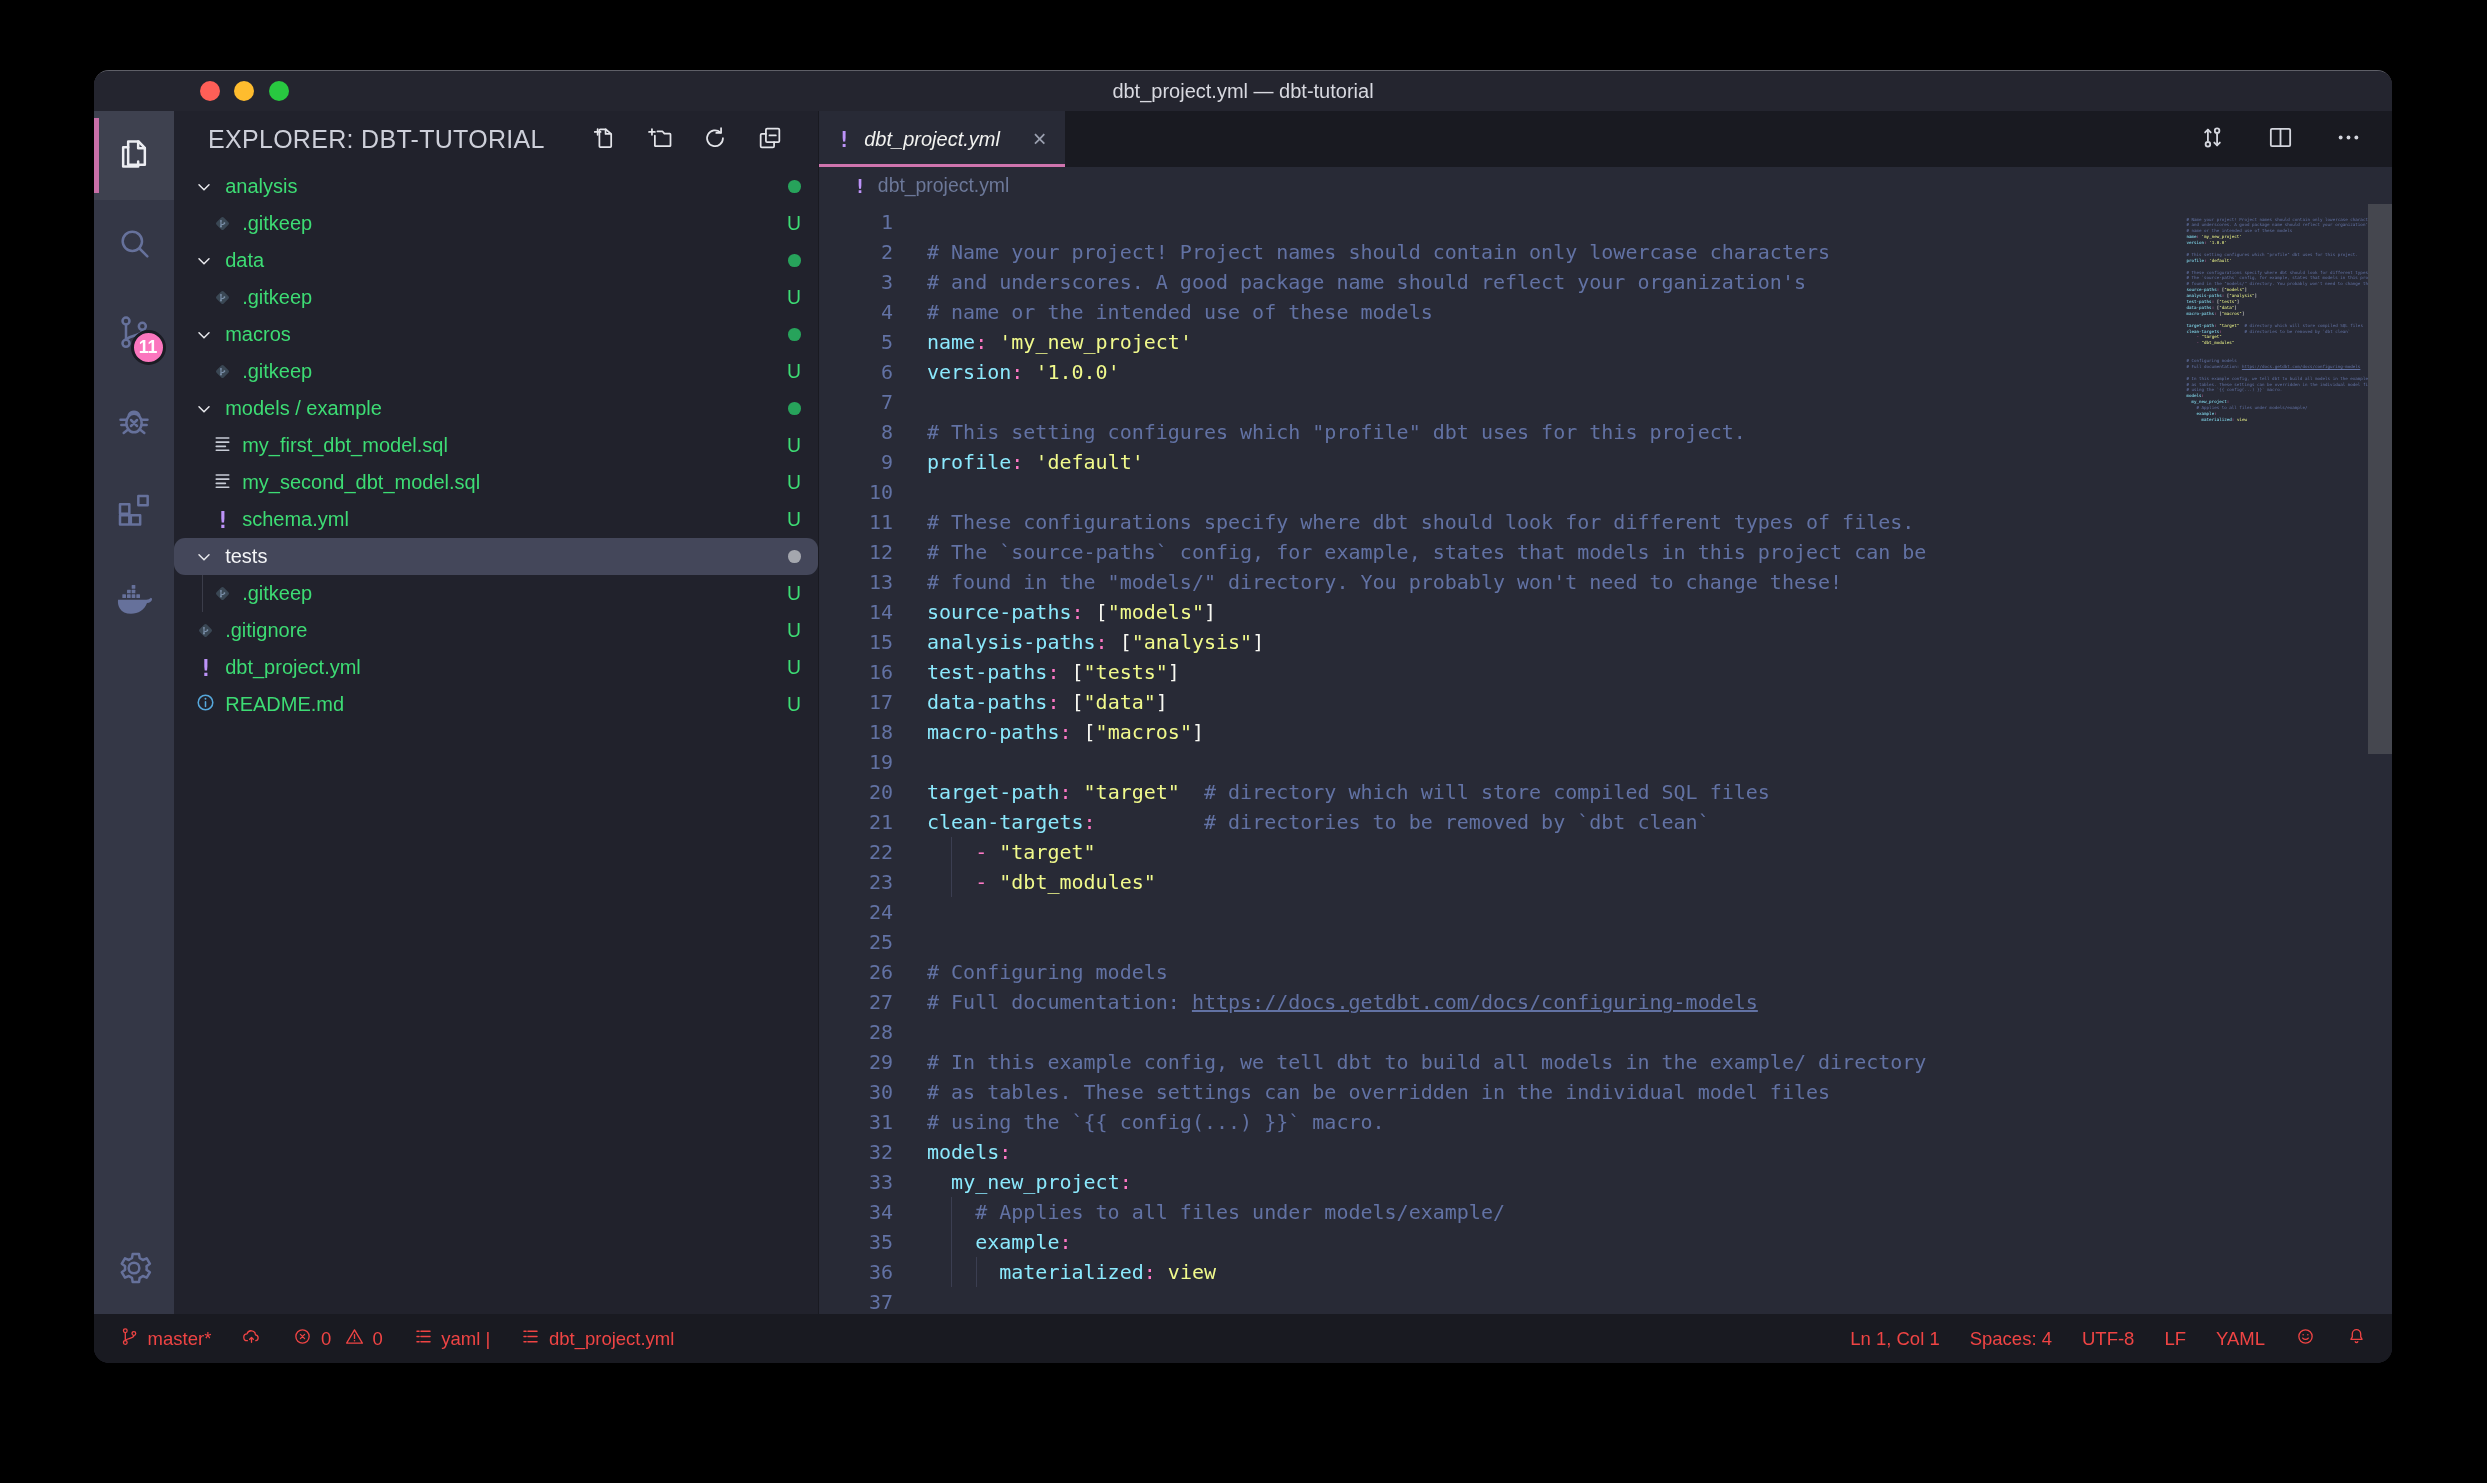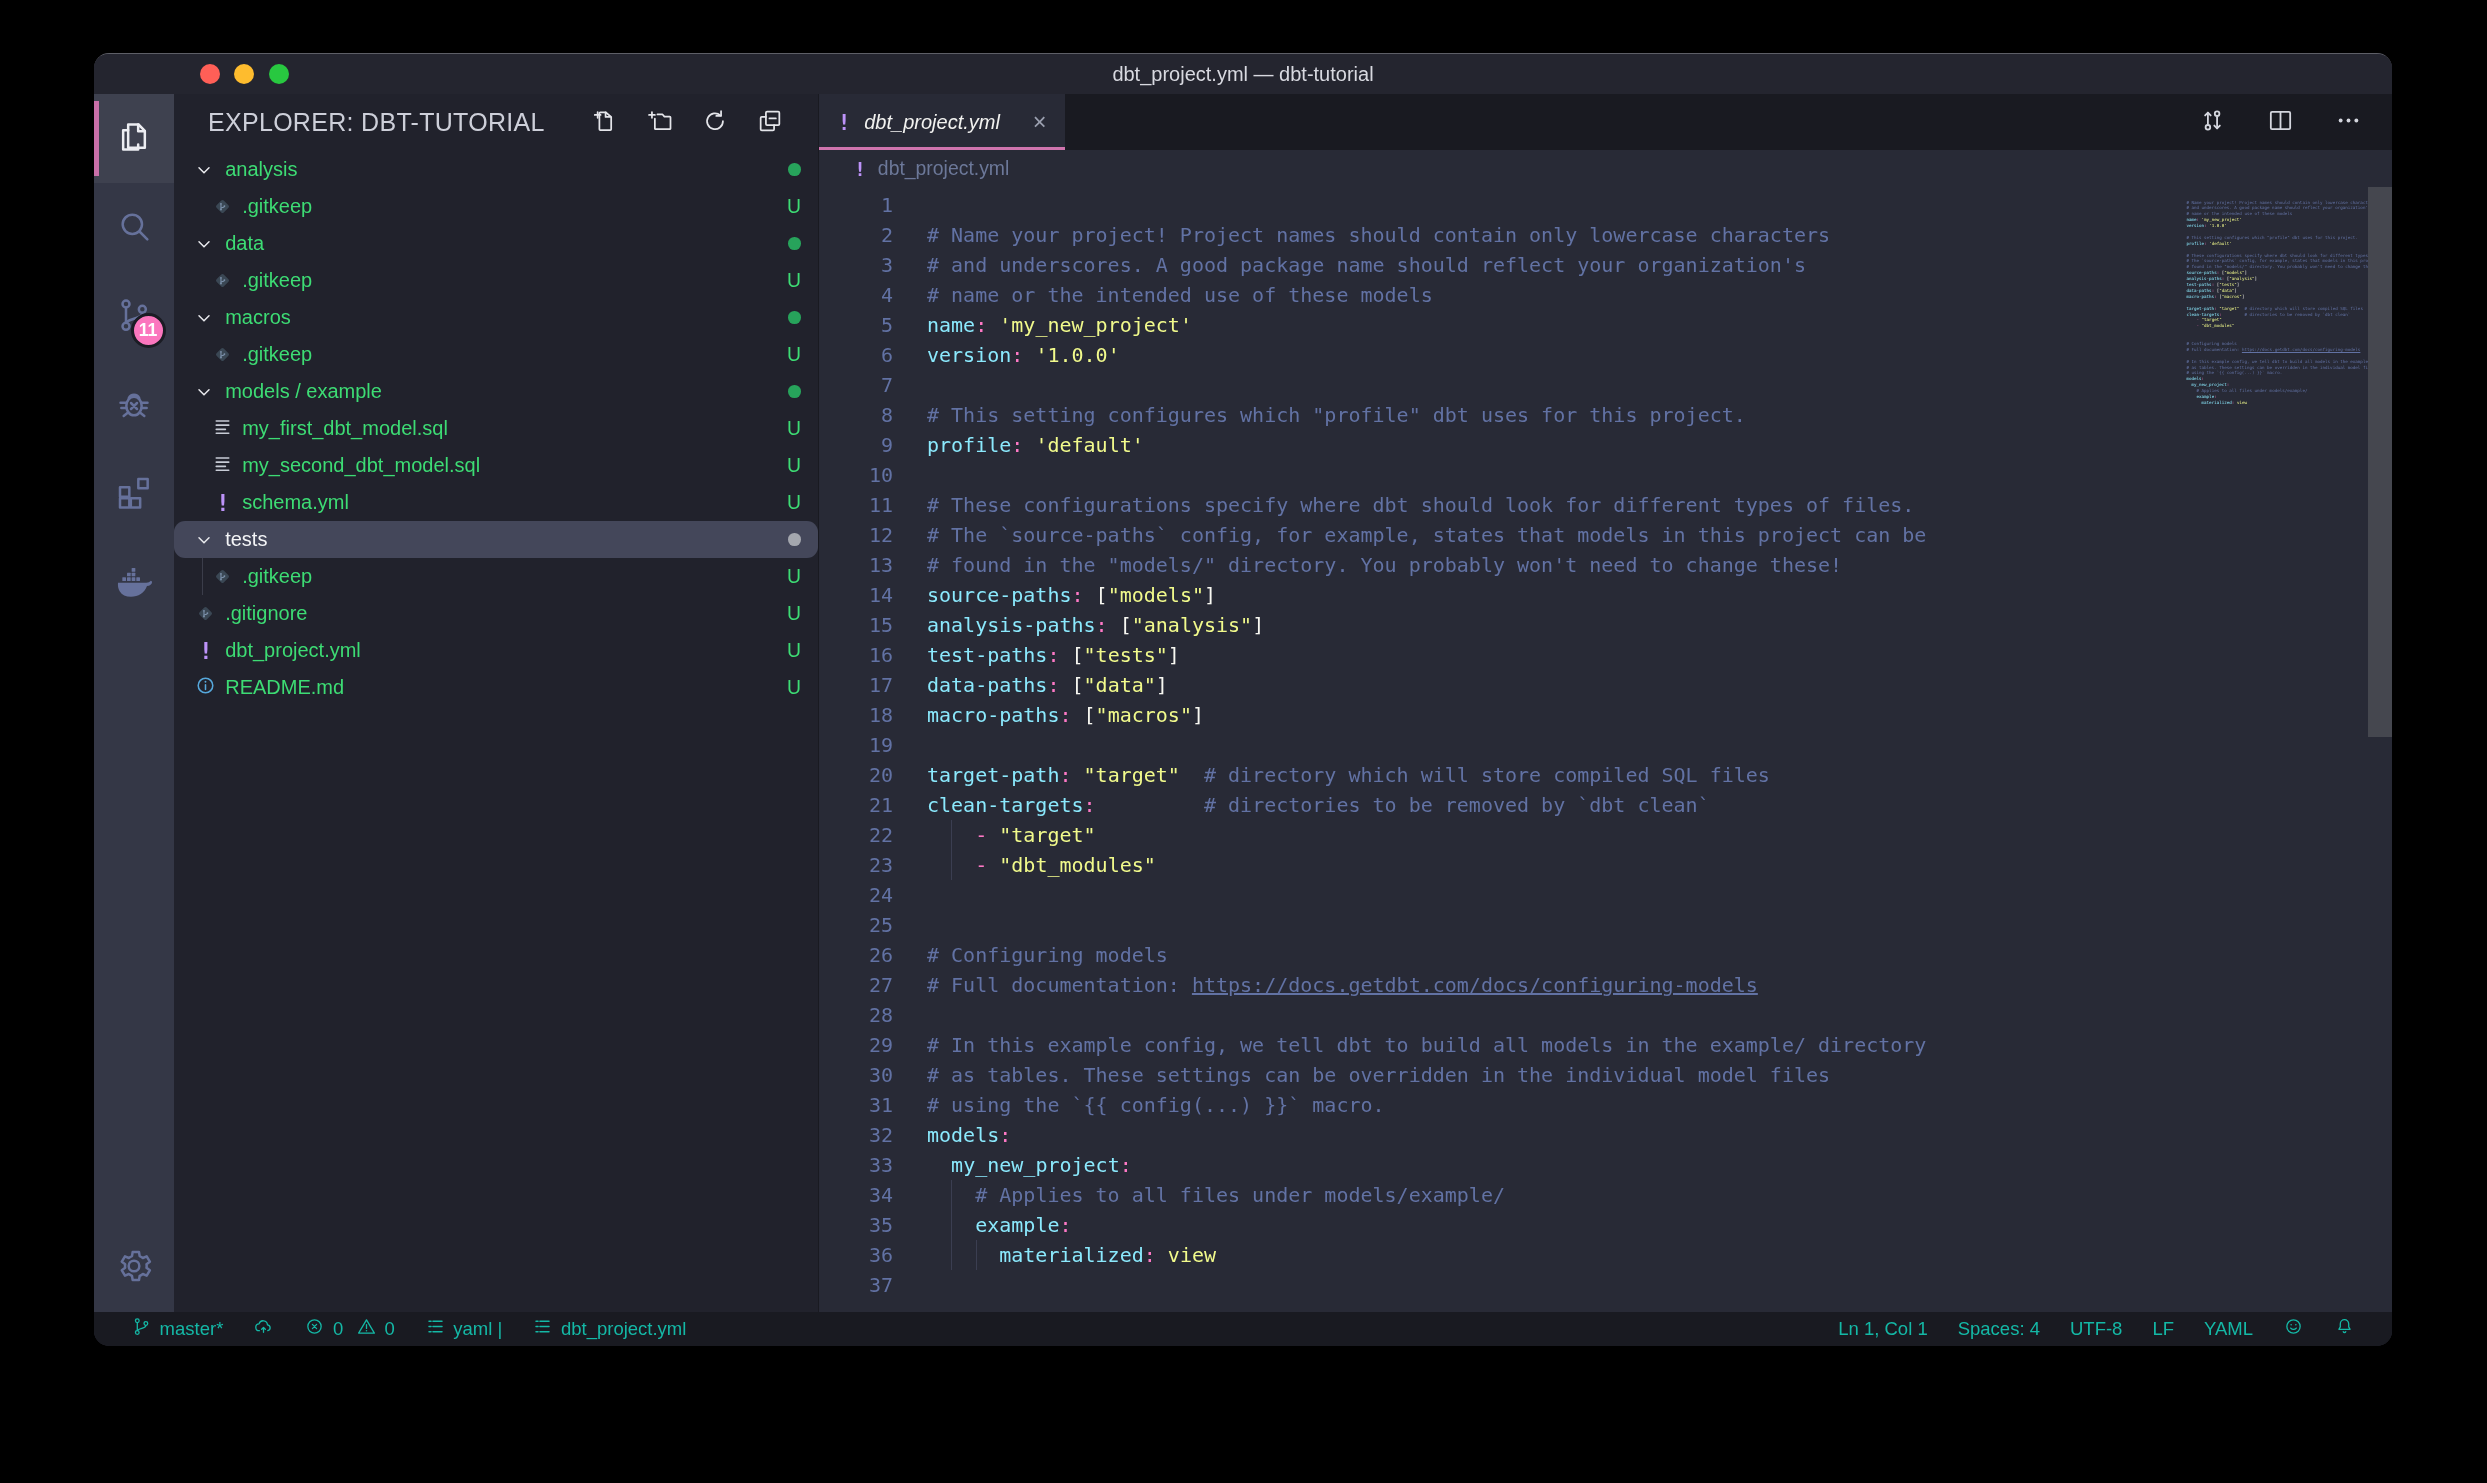--- a/index.html
+++ b/index.html
@@ -4,21 +4,21 @@
 <style>
   * { margin:0; padding:0; box-sizing:border-box; }
   html,body { width:2487px; height:1484px; background:#000; font-family:"Liberation Sans", sans-serif; overflow:hidden; }
 
   :root{
     --bg-editor:#282A36; --bg-side:#21222C; --bg-activity:#343746; --bg-dark:#191A21;
     --bg-title:#24252F; --fg:#F8F8F2; --comment:#6272A4; --cyan:#8BE9FD; --pink:#FF79C6;
     --purple:#BD93F9; --yellow:#F1FA8C; --green:#3DDC74; --sel:#44475A; --muted:#66719B;
   }
 
-  .window{ position:absolute; left:94px; top:53px; width:2298px; height:1293px;
+  .window{ position:absolute; left:94px; top:70px; width:2298px; height:1293px;
     background:var(--bg-editor); border-radius:15px; overflow:hidden;
     display:flex; flex-direction:column; border-top:1.7px solid #5E5F67; }
 
   
   .titlebar{ height:40px; flex:0 0 auto; background:var(--bg-title); position:relative;
     display:flex; align-items:center; justify-content:center; }
   .traffic{ position:absolute; left:106px; top:50%; transform:translateY(-50%); display:flex; gap:14.3px; }
   .light{ width:20px; height:20px; border-radius:50%; }
   .light.red{ background:#FF5F57; } .light.yellow{ background:#FEBC2E; } .light.green{ background:#28C840; }
   .title-text{ color:#D8D9E0; font-size:20px; }
@@ -88,22 +88,22 @@
   .tc{ color:var(--comment); } .tk{ color:var(--cyan); } .tp{ color:var(--pink); }
   .ts{ color:var(--yellow); } .tf{ color:var(--fg); }
   .tu{ color:var(--comment); text-decoration:underline; }
 
   .minimap{ width:182px; flex:0 0 auto; padding-top:6.7px; overflow:hidden; }
   .mm-row{ height:5.9px; line-height:5.9px; font-size:4.2px; font-family:"DejaVu Sans Mono", monospace; white-space:pre; }
   .vscroll{ width:23.6px; flex:0 0 auto; position:relative; }
   .vscroll .thumb{ position:absolute; left:0; right:0; top:0; height:550px; background:#45474F; }
 
   
-  .statusbar{ height:34px; flex:0 0 auto; background:var(--bg-dark); display:flex; align-items:center;
-    padding:0 37px; color:#14b8a6; font-size:18.5px; }
+  .statusbar{ height:49px; flex:0 0 auto; background:var(--bg-dark); display:flex; align-items:center;
+    padding:0 25px; color:#ef4444; font-size:18.5px; }
   .sb-left,.sb-right{ display:flex; align-items:center; }
   .sb-right{ margin-left:auto; }
   .st-item{ display:flex; align-items:center; gap:7.6px; margin-right:30px; }
   .sb-right .st-item{ margin-right:0; margin-left:30px; }
   .st-item svg{ width:21px; height:21px; }
 </style>
 </head>
 <body>
 
 <div class="window">

